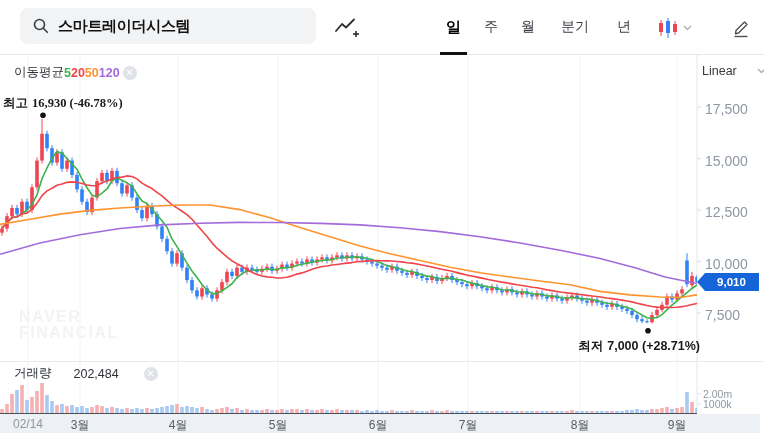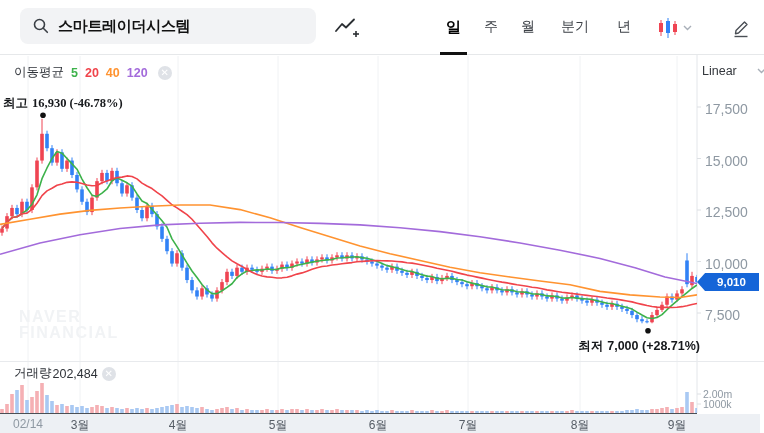--- a/index.html
+++ b/index.html
@@ -14,37 +14,37 @@
   .hicon { position:absolute; top:0; height:55px; display:flex; align-items:center; cursor:pointer; }
   .tab { position:absolute; top:0; height:54px; display:flex; align-items:center; font-size:14px; color:#3c4046; cursor:pointer; }
   .tab.sel { font-weight:bold; font-size:15px; color:#000; }
   #tab-underline { position:absolute; left:440px; top:52px; width:27px; height:3px; background:#111; }
   .chev { margin-left:4px; }
 
   
   #chart-svg { position:absolute; left:0; top:0; }
   .txt { position:absolute; white-space:nowrap; }
 
-  #ma-legend { left:14px; top:64px; font-size:12.5px; color:#2e3238; display:flex; align-items:center; gap:7px; }
+  #ma-legend { left:14px; top:64px; font-size:12.5px; color:#2e3238; display:flex; align-items:center; gap:0; }
   #ma-legend .num { font-weight:bold; }
   .close-chip { width:14px; height:14px; border-radius:50%; background:#dfe2e7; color:#fff; font-size:10px; line-height:14px; text-align:center; font-weight:bold; cursor:pointer; margin-left:3px; }
   #scale-select { left:702px; top:64px; font-size:12.5px; color:#33373c; display:flex; align-items:center; gap:20px; cursor:pointer; }
 
   #hi-note { left:3px; top:95px; font-size:12.5px; font-weight:bold; color:#17191c;font-family:Liberation Serif, serif; }
   #lo-note { top:338px; right:64px; font-size:12.5px; font-weight:bold; color:#17191c; }
   #hi-note .lbl, #lo-note .lbl { margin-right:4px; }
 
   #watermark { left:19px; top:309px; font-size:16px; font-weight:900; color:#f1f3f5; letter-spacing:1.5px; line-height:16px; }
 
   .y-tick { position:absolute; left:705px; font-size:14px; color:#8e98a2; }
   #price-badge { position:absolute; left:697px; width:62px; height:18px; color:#fff; font-size:11.5px; font-weight:bold;
                  display:flex; align-items:center; justify-content:center; padding-left:7px;
                  clip-path:polygon(0 50%, 13% 0, 100% 0, 100% 100%, 13% 100%); }
 
-  #vol-legend { left:14px; top:365px; font-size:12.5px; color:#2e3238; display:flex; align-items:center; gap:1px; }
+  #vol-legend { left:14px; top:365px; font-size:12.5px; color:#2e3238; display:flex; align-items:center; gap:22px; }
   .vol-tick { position:absolute; left:703px; font-size:10.5px; color:#8e98a2; line-height:10px; }
 
   #x-strip { position:absolute; left:0; top:414px; width:760px; height:19px; background:#edf0f4; }
   .x-lab { position:absolute; top:3px; font-size:12px; color:#565d66; transform:translateX(-50%); }
   .x-lab.muted { color:#8e98a2; }
 </style>
 </head>
 <body>
 
 <div id="app">
@@ -556,21 +556,21 @@
         <path d="M5 12.5 L13.5 4 L16 6.5 L7.5 15 L4.5 15.7 Z" fill="none" stroke="#4a4f55" stroke-width="1.4" stroke-linejoin="round"></path>
         <line x1="3.5" y1="18.5" x2="16.5" y2="18.5" stroke="#4a4f55" stroke-width="1.4"></line>
       </svg>
     </div>
   </div>
 
   <div class="txt" id="ma-legend">
     <span>이동평균</span>
     <span class="num" style="color: rgb(61, 178, 75);">5</span>
     <span class="num" style="color: rgb(240, 68, 75);">20</span>
-    <span class="num" style="color: rgb(255, 147, 48);">40</span>
+    <span class="num" style="color: rgb(255, 147, 48);">50</span>
     <span class="num" style="color: rgb(163, 107, 219);">120</span>
     <span class="close-chip">✕</span>
   </div>
 
   <div class="txt" id="scale-select">
     <span>Linear</span>
     <svg width="9" height="6" viewBox="0 0 9 6">
       <polyline points="1,1 4.5,4.5 8,1" fill="none" stroke="#a8afb8" stroke-width="1.4"></polyline>
     </svg>
   </div>

